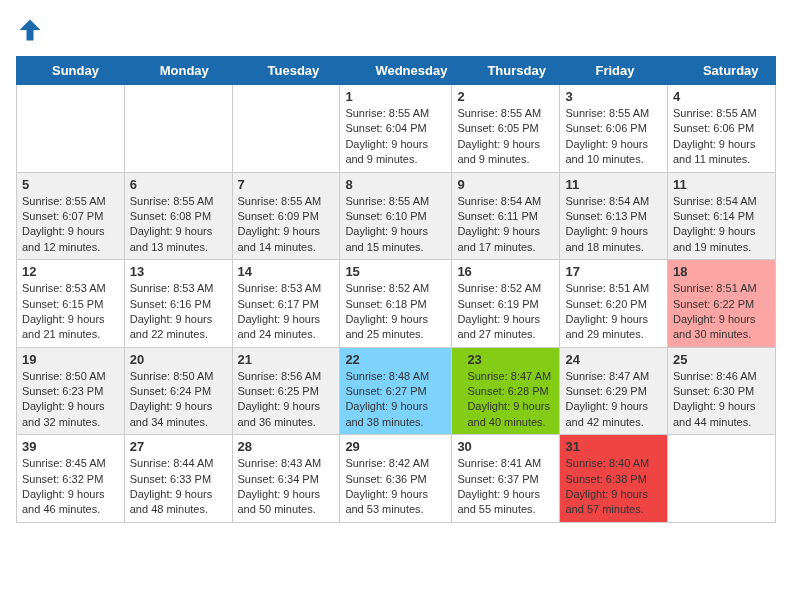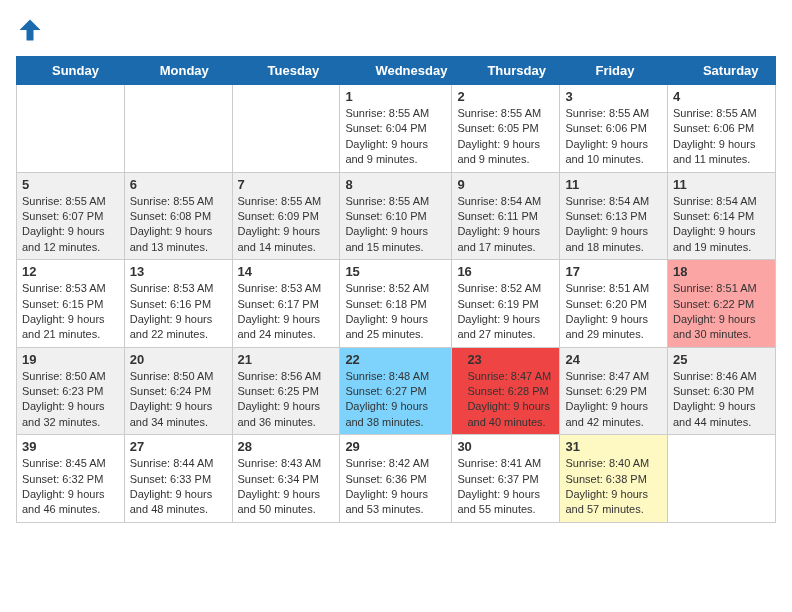--- a/index.html
+++ b/index.html
@@ -252,21 +252,21 @@
           <div class="cell-text" style="white-space: pre-line;">Sunrise: 8:56 AM
 Sunset: 6:25 PM
 Daylight: 9 hours and 36 minutes.</div>
         </td>
         <td style="background: #7dd3fc; margin-left: 48px;">
           <span class="day-num">22</span>
           <div class="cell-text" style="white-space: pre-line;">Sunrise: 8:48 AM
 Sunset: 6:27 PM
 Daylight: 9 hours and 38 minutes.</div>
         </td>
-        <td style="background: #ef4444; padding-left: 15px;">
+        <td style="background: #84cc16; padding-left: 15px;">
           <span class="day-num">23</span>
           <div class="cell-text" style="white-space: pre-line;">Sunrise: 8:47 AM
 Sunset: 6:28 PM
 Daylight: 9 hours and 40 minutes.</div>
         </td>
         <td style="background: rgb(240, 240, 240);">
           <span class="day-num">24</span>
           <div class="cell-text" style="white-space: pre-line;">Sunrise: 8:47 AM
 Sunset: 6:29 PM
 Daylight: 9 hours and 42 minutes.</div>
@@ -302,21 +302,21 @@
           <div class="cell-text" style="white-space: pre-line;">Sunrise: 8:42 AM
 Sunset: 6:36 PM
 Daylight: 9 hours and 53 minutes.</div>
         </td>
         <td style="background: rgb(255, 255, 255);">
           <span class="day-num">30</span>
           <div class="cell-text" style="white-space: pre-line;">Sunrise: 8:41 AM
 Sunset: 6:37 PM
 Daylight: 9 hours and 55 minutes.</div>
         </td>
-        <td style="background: #fef9c3;">
+        <td style="background: #ef4444;">
           <span class="day-num">31</span>
           <div class="cell-text" style="white-space: pre-line;">Sunrise: 8:40 AM
 Sunset: 6:38 PM
 Daylight: 9 hours and 57 minutes.</div>
         </td>
         <td class="empty-cell"></td>
       </tr>
     </tbody>
 </table>
 

